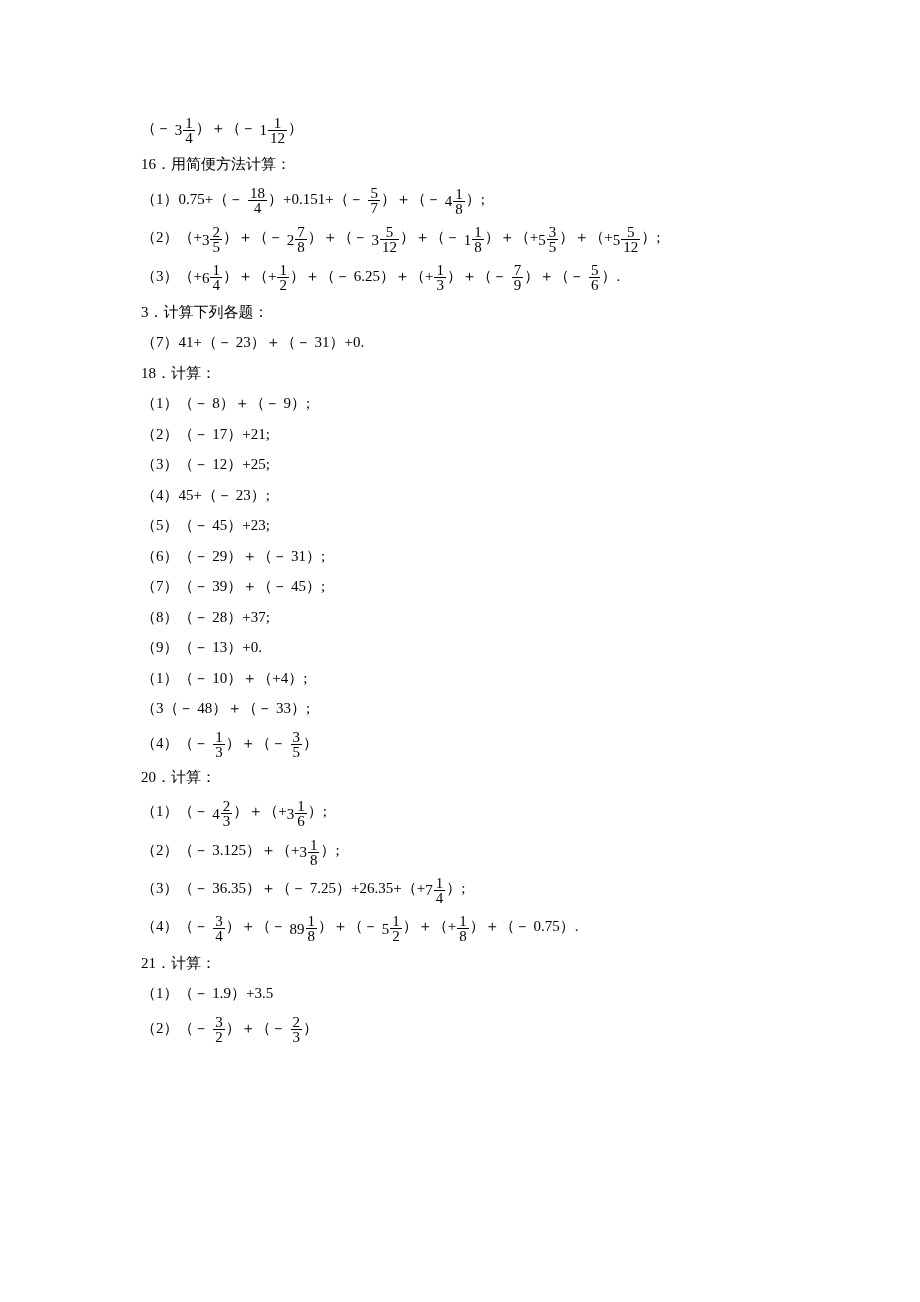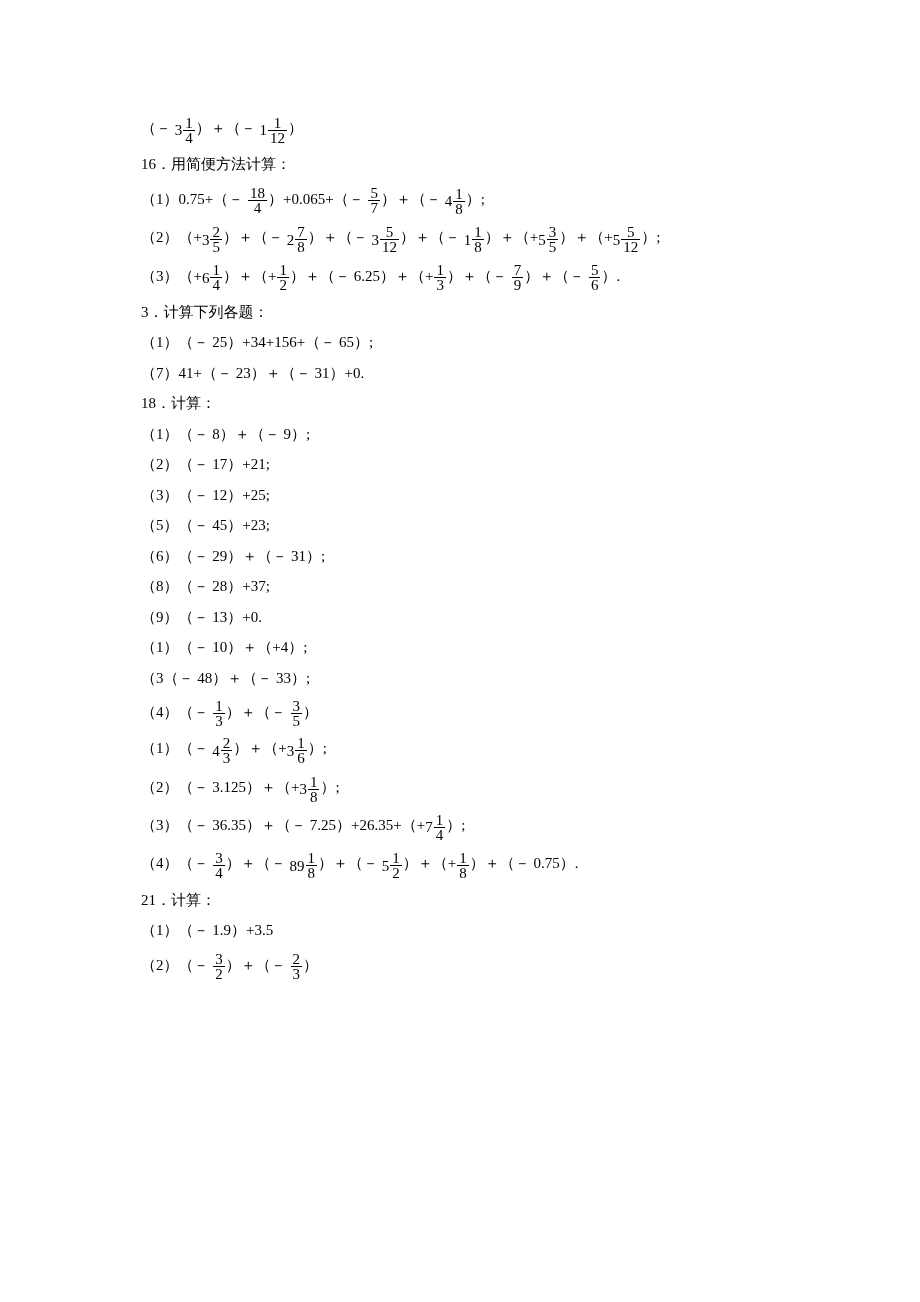--- a/index.html
+++ b/index.html
@@ -50,37 +50,39 @@
 .mix .whole{
   display:inline-block;
   vertical-align:middle;
 }
 </style>
 </head>
 <body>
 <div class="page" id="page">
     <div class="row frow"><span>（－ </span><span class="mix"><span class="whole">3</span><span class="frac"><span class="n">1</span><span class="d">4</span></span></span><span>）＋（－ </span><span class="mix"><span class="whole">1</span><span class="frac"><span class="n">1</span><span class="d">12</span></span></span><span>）</span></div>
     <div class="row">16．用简便方法计算：</div>
-    <div class="row frow"><span>（1）0.75+（－ </span><span class="frac"><span class="n">18</span><span class="d">4</span></span><span>）+0.065+（－ </span><span class="frac"><span class="n">5</span><span class="d">7</span></span><span>）＋（－ </span><span class="mix"><span class="whole">4</span><span class="frac"><span class="n">1</span><span class="d">8</span></span></span><span>）;</span></div>
+    <div class="row frow"><span>（1）0.75+（－ </span><span class="frac"><span class="n">18</span><span class="d">4</span></span><span>）+0.151+（－ </span><span class="frac"><span class="n">5</span><span class="d">7</span></span><span>）＋（－ </span><span class="mix"><span class="whole">4</span><span class="frac"><span class="n">1</span><span class="d">8</span></span></span><span>）;</span></div>
     <div class="row frow"><span>（2）（+</span><span class="mix"><span class="whole">3</span><span class="frac"><span class="n">2</span><span class="d">5</span></span></span><span>）＋（－ </span><span class="mix"><span class="whole">2</span><span class="frac"><span class="n">7</span><span class="d">8</span></span></span><span>）＋（－ </span><span class="mix"><span class="whole">3</span><span class="frac"><span class="n">5</span><span class="d">12</span></span></span><span>）＋（－ </span><span class="mix"><span class="whole">1</span><span class="frac"><span class="n">1</span><span class="d">8</span></span></span><span>）＋（+</span><span class="mix"><span class="whole">5</span><span class="frac"><span class="n">3</span><span class="d">5</span></span></span><span>）＋（+</span><span class="mix"><span class="whole">5</span><span class="frac"><span class="n">5</span><span class="d">12</span></span></span><span>）;</span></div>
     <div class="row frow"><span>（3）（+</span><span class="mix"><span class="whole">6</span><span class="frac"><span class="n">1</span><span class="d">4</span></span></span><span>）＋（+</span><span class="frac"><span class="n">1</span><span class="d">2</span></span><span>）＋（－ 6.25）＋（+</span><span class="frac"><span class="n">1</span><span class="d">3</span></span><span>）＋（－ </span><span class="frac"><span class="n">7</span><span class="d">9</span></span><span>）＋（－ </span><span class="frac"><span class="n">5</span><span class="d">6</span></span><span>）.</span></div>
     <div class="row">3．计算下列各题：</div>
-    <div class="row">（1）（－ 25）+34+156+（－ 65）;</div>
     <div class="row">（7）41+（－ 23）＋（－ 31）+0.</div>
     <div class="row">18．计算：</div>
     <div class="row">（1）（－ 8）＋（－ 9）;</div>
     <div class="row">（2）（－ 17）+21;</div>
     <div class="row">（3）（－ 12）+25;</div>
+    <div class="row">（4）45+（－ 23）;</div>
     <div class="row">（5）（－ 45）+23;</div>
     <div class="row">（6）（－ 29）＋（－ 31）;</div>
+    <div class="row">（7）（－ 39）＋（－ 45）;</div>
     <div class="row">（8）（－ 28）+37;</div>
     <div class="row">（9）（－ 13）+0.</div>
     <div class="row">（1）（－ 10）＋（+4）;</div>
     <div class="row">（3（－ 48）＋（－ 33）;</div>
     <div class="row frow"><span>（4）（－ </span><span class="frac"><span class="n">1</span><span class="d">3</span></span><span>）＋（－ </span><span class="frac"><span class="n">3</span><span class="d">5</span></span><span>）</span></div>
+    <div class="row">20．计算：</div>
     <div class="row frow"><span>（1）（－ </span><span class="mix"><span class="whole">4</span><span class="frac"><span class="n">2</span><span class="d">3</span></span></span><span>）＋（+</span><span class="mix"><span class="whole">3</span><span class="frac"><span class="n">1</span><span class="d">6</span></span></span><span>）;</span></div>
     <div class="row frow"><span>（2）（－ 3.125）＋（+</span><span class="mix"><span class="whole">3</span><span class="frac"><span class="n">1</span><span class="d">8</span></span></span><span>）;</span></div>
     <div class="row frow"><span>（3）（－ 36.35）＋（－ 7.25）+26.35+（+</span><span class="mix"><span class="whole">7</span><span class="frac"><span class="n">1</span><span class="d">4</span></span></span><span>）;</span></div>
     <div class="row frow"><span>（4）（－ </span><span class="frac"><span class="n">3</span><span class="d">4</span></span><span>）＋（－ </span><span class="mix"><span class="whole">89</span><span class="frac"><span class="n">1</span><span class="d">8</span></span></span><span>）＋（－ </span><span class="mix"><span class="whole">5</span><span class="frac"><span class="n">1</span><span class="d">2</span></span></span><span>）＋（+</span><span class="frac"><span class="n">1</span><span class="d">8</span></span><span>）＋（－ 0.75）.</span></div>
     <div class="row">21．计算：</div>
     <div class="row">（1）（－ 1.9）+3.5</div>
     <div class="row frow"><span>（2）（－ </span><span class="frac"><span class="n">3</span><span class="d">2</span></span><span>）＋（－ </span><span class="frac"><span class="n">2</span><span class="d">3</span></span><span>）</span></div>
   </div>
 
 </body></html>

